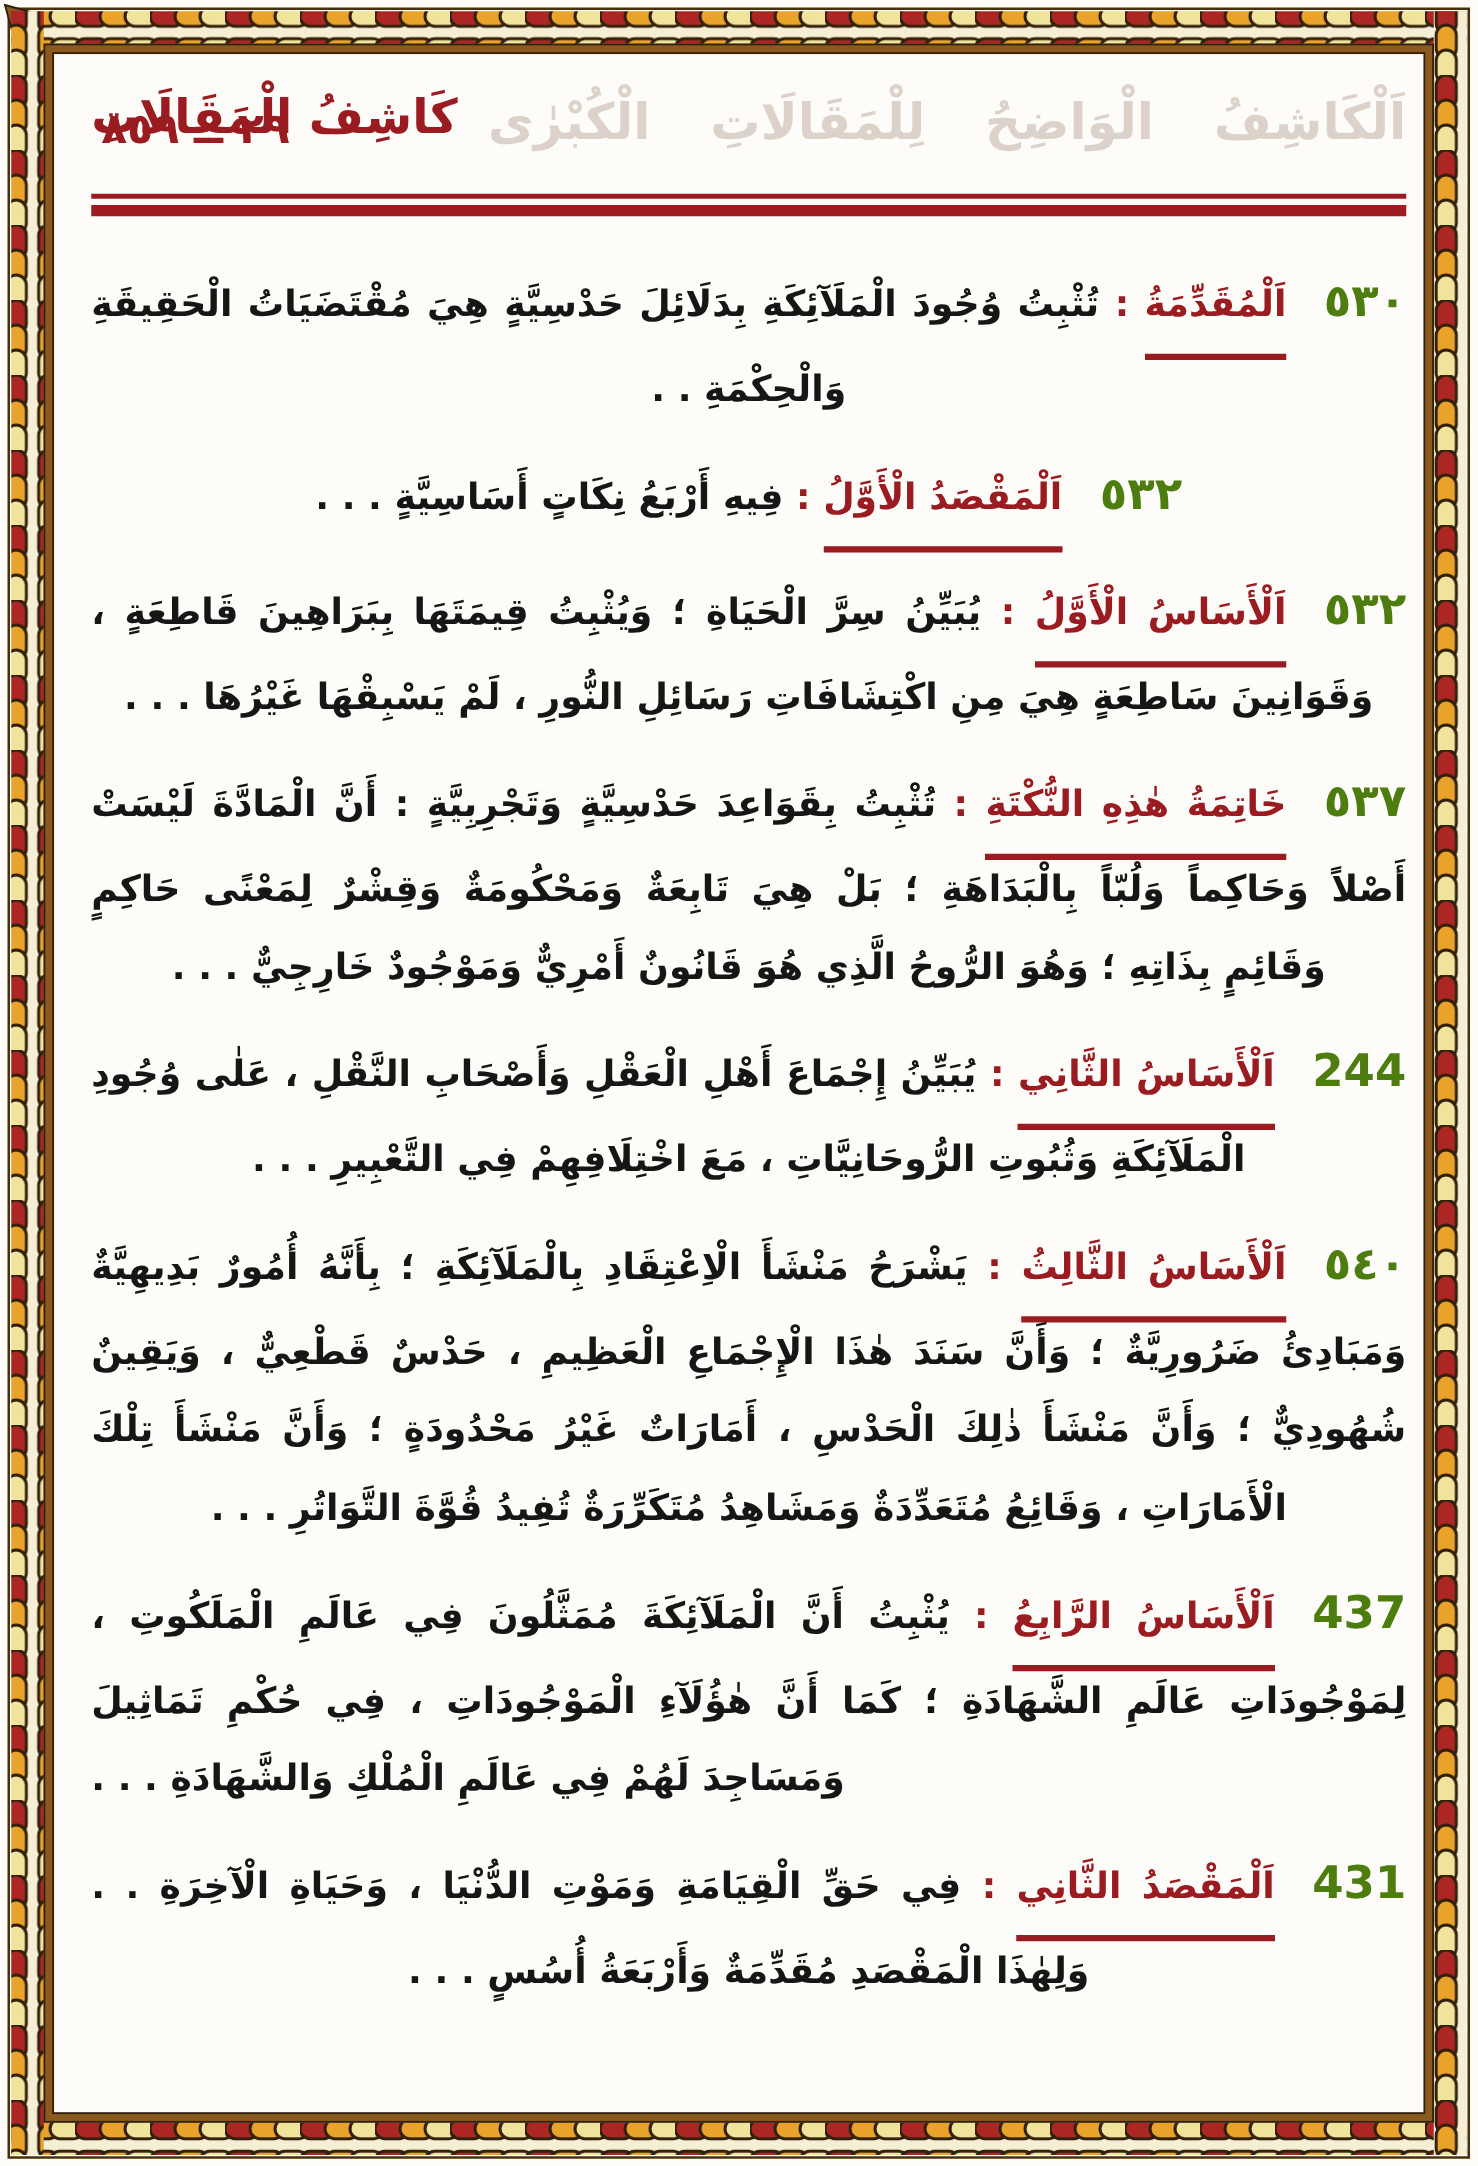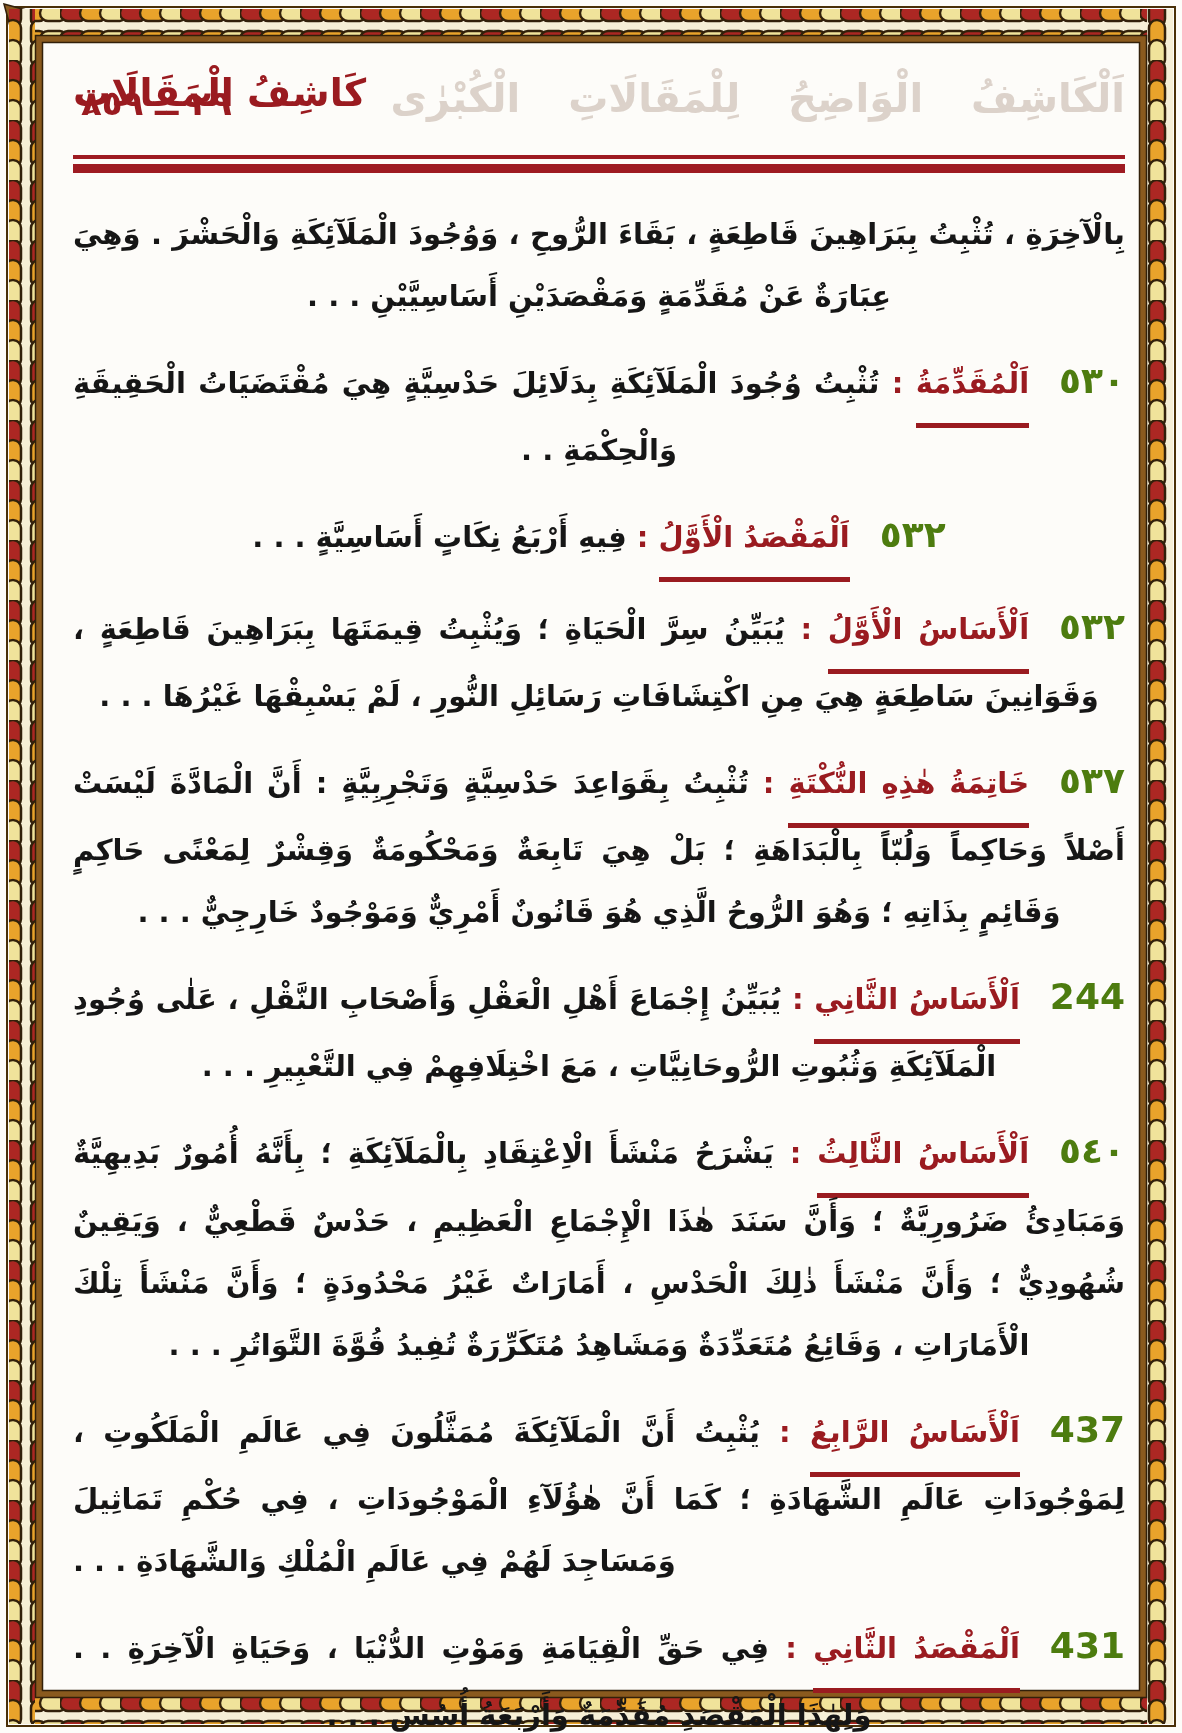--- a/index.html
+++ b/index.html
@@ -70,21 +70,20 @@
       <div class="pagenum">٢٩ ــ ٨٥٩</div>
       <div class="title">كَاشِفُ الْمَقَالَاتِ</div>
     </div>
 
     <div class="rule">
       <div class="a"></div>
       <div class="b"></div>
       <div class="c"></div>
     </div>
 
-    <p class="para t-maroon lc">بِالْآخِرَةِ ، تُثْبِتُ بِبَرَاهِينَ قَاطِعَةٍ ، بَقَاءَ الرُّوحِ ، وَوُجُودَ الْمَلَآئِكَةِ وَالْحَشْرَ . وَهِيَ عِبَارَةٌ عَنْ مُقَدِّمَةٍ وَمَقْصَدَيْنِ أَسَاسِيَّيْنِ . . .</p>
 
     <p class="para lc"><span class="num">٥٣٠</span><span class="head">اَلْمُقَدِّمَةُ</span><span class="colon"> : </span><span>تُثْبِتُ وُجُودَ الْمَلَآئِكَةِ بِدَلَائِلَ حَدْسِيَّةٍ هِيَ مُقْتَضَيَاتُ الْحَقِيقَةِ وَالْحِكْمَةِ . .</span></p>
 
     <p class="para lc"><span class="num">٥٣٢</span><span class="head">اَلْمَقْصَدُ الْأَوَّلُ</span><span class="colon"> : </span><span>فِيهِ أَرْبَعُ نِكَاتٍ أَسَاسِيَّةٍ . . .</span></p>
 
     <p class="para t-maroon lc"><span class="num">٥٣٢</span><span class="head">اَلْأَسَاسُ الْأَوَّلُ</span><span class="colon"> : </span><span>يُبَيِّنُ سِرَّ الْحَيَاةِ ؛ وَيُثْبِتُ قِيمَتَهَا بِبَرَاهِينَ قَاطِعَةٍ ، وَقَوَانِينَ سَاطِعَةٍ هِيَ مِنِ اكْتِشَافَاتِ رَسَائِلِ النُّورِ ، لَمْ يَسْبِقْهَا غَيْرُهَا . . .</span></p>
 
     <p class="para t-maroon lc"><span class="num">٥٣٧</span><span class="head">خَاتِمَةُ هٰذِهِ النُّكْتَةِ</span><span class="colon"> : </span><span>تُثْبِتُ بِقَوَاعِدَ حَدْسِيَّةٍ وَتَجْرِبِيَّةٍ : أَنَّ الْمَادَّةَ لَيْسَتْ أَصْلاً وَحَاكِماً وَلُبّاً بِالْبَدَاهَةِ ؛ بَلْ هِيَ تَابِعَةٌ وَمَحْكُومَةٌ وَقِشْرٌ لِمَعْنًى حَاكِمٍ وَقَائِمٍ بِذَاتِهِ ؛ وَهُوَ الرُّوحُ الَّذِي هُوَ قَانُونٌ أَمْرِيٌّ وَمَوْجُودٌ خَارِجِيٌّ . . .</span></p>
 
     <p class="para lc"><span class="num">244</span><span class="head">اَلْأَسَاسُ الثَّانِي</span><span class="colon"> : </span><span>يُبَيِّنُ إِجْمَاعَ أَهْلِ الْعَقْلِ وَأَصْحَابِ النَّقْلِ ، عَلٰى وُجُودِ الْمَلَآئِكَةِ وَثُبُوتِ الرُّوحَانِيَّاتِ ، مَعَ اخْتِلَافِهِمْ فِي التَّعْبِيرِ . . .</span></p>

